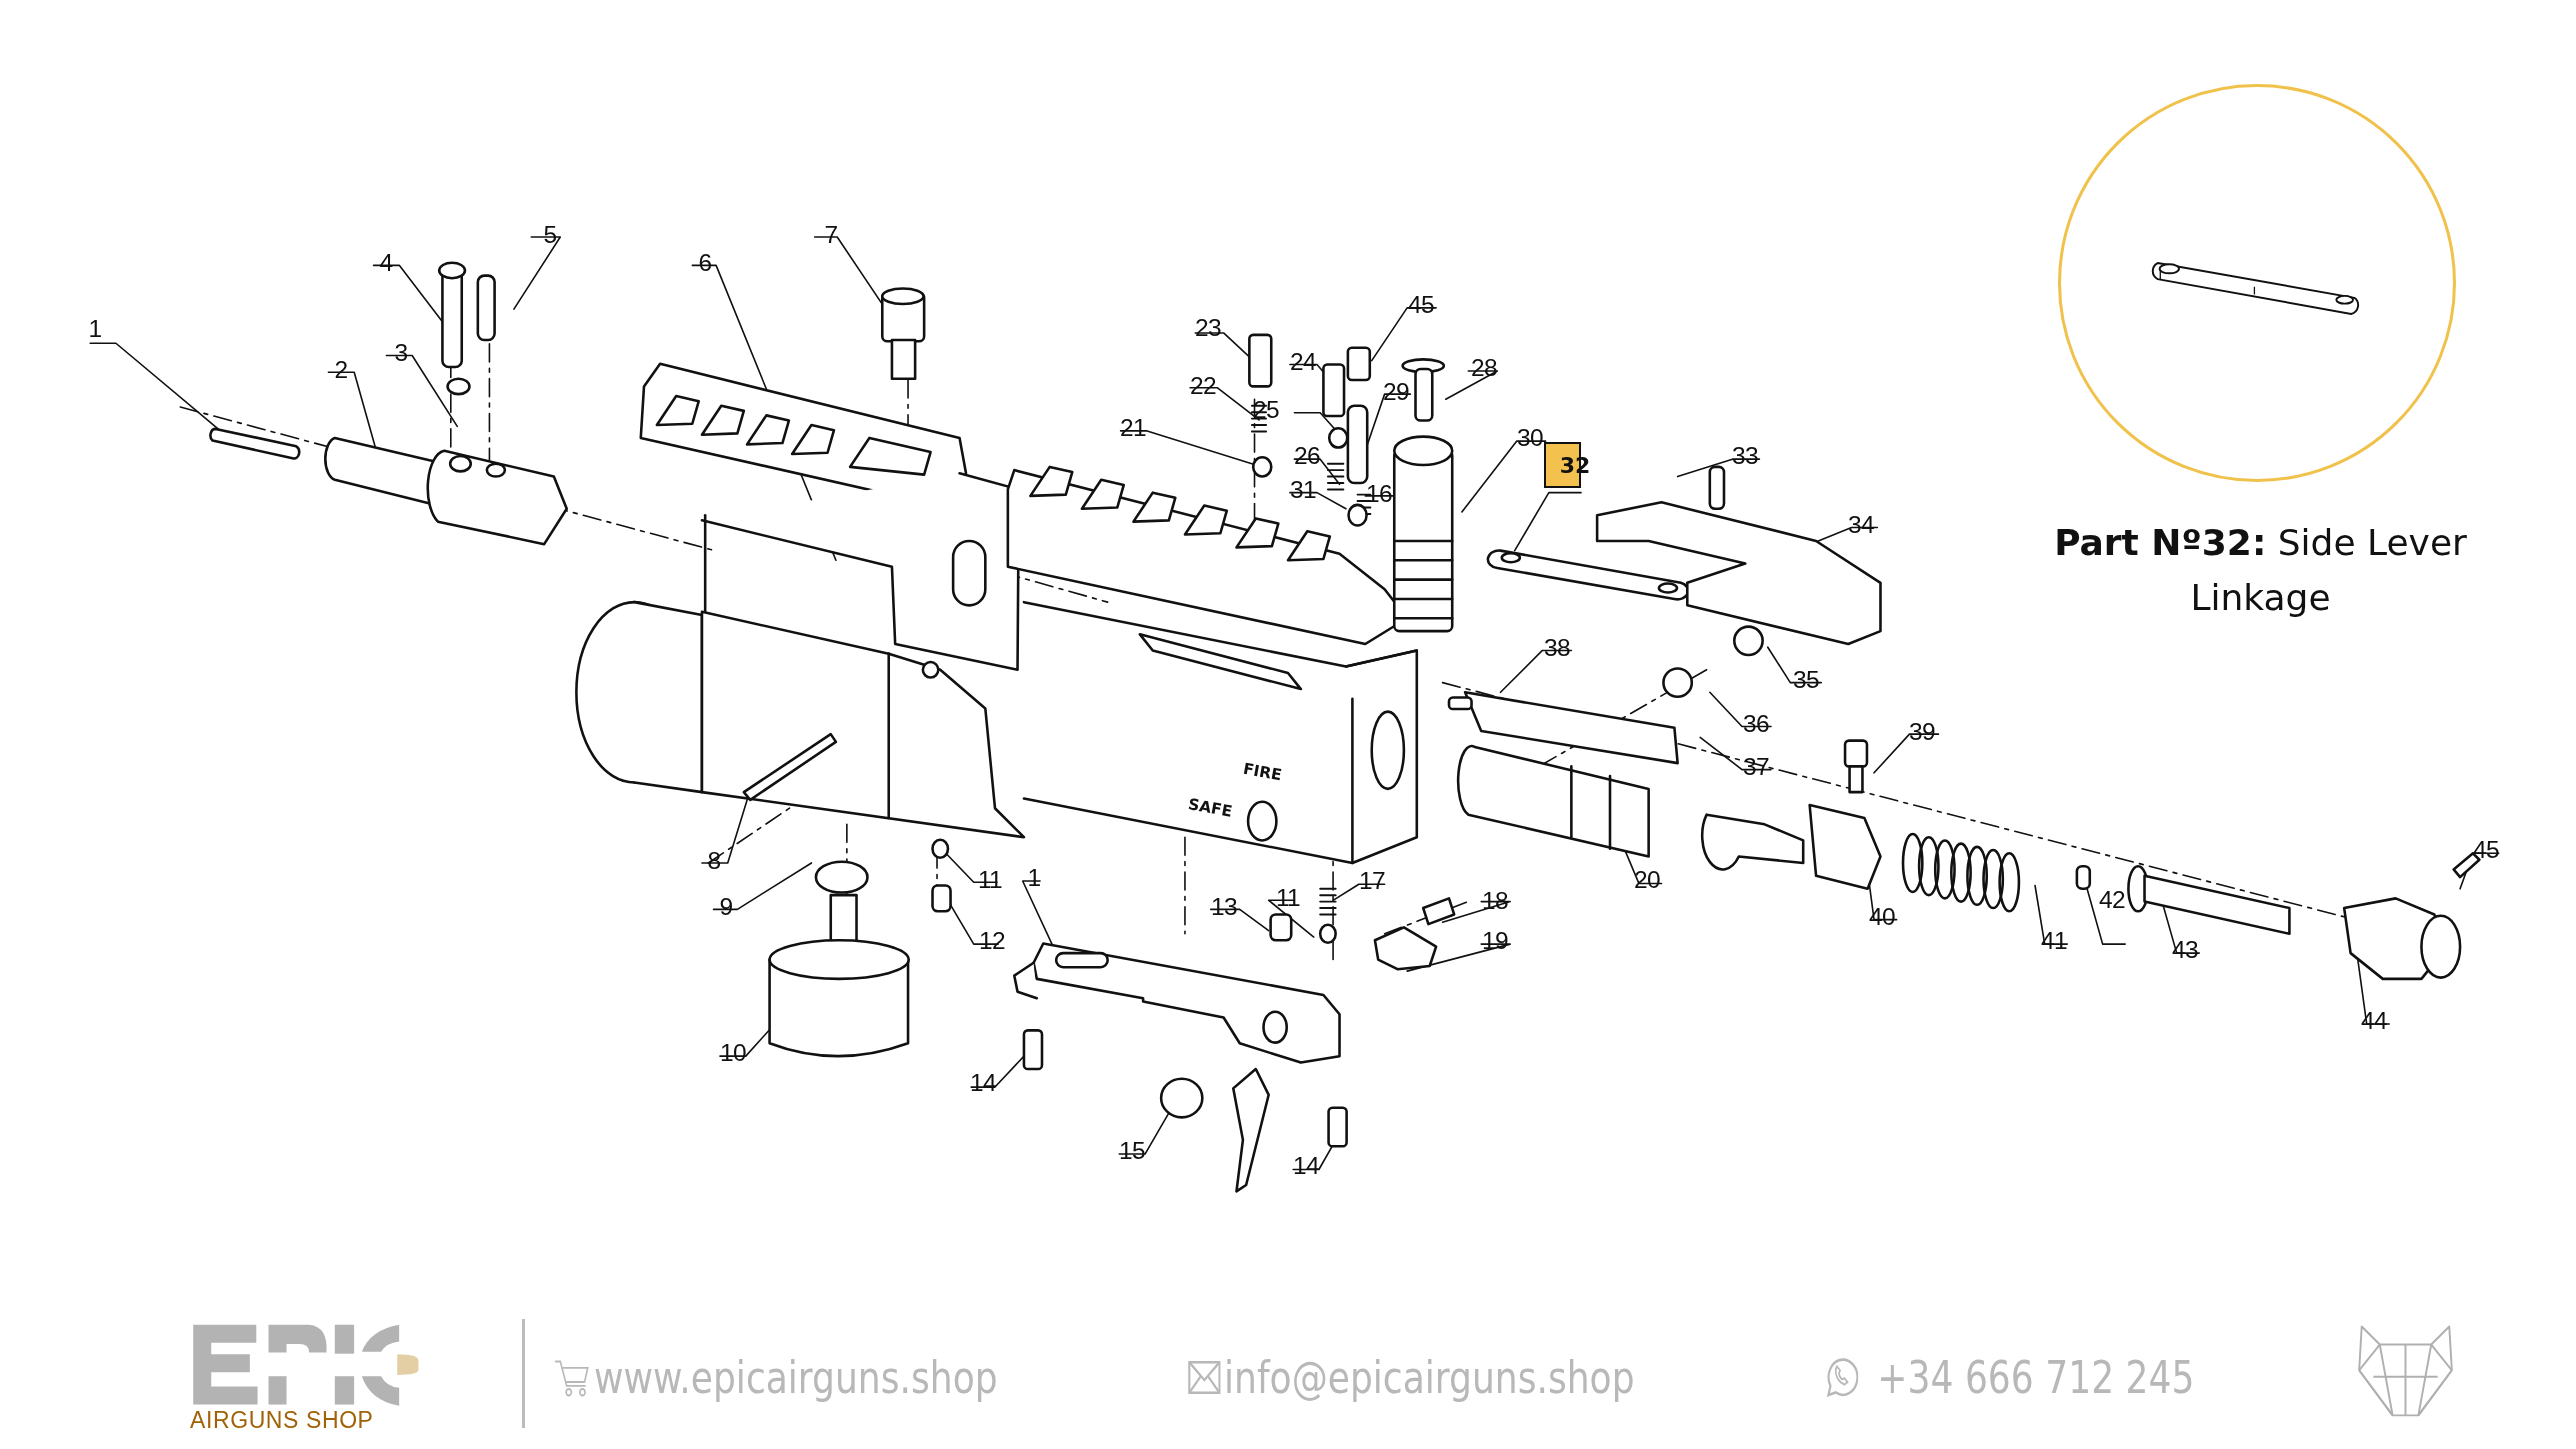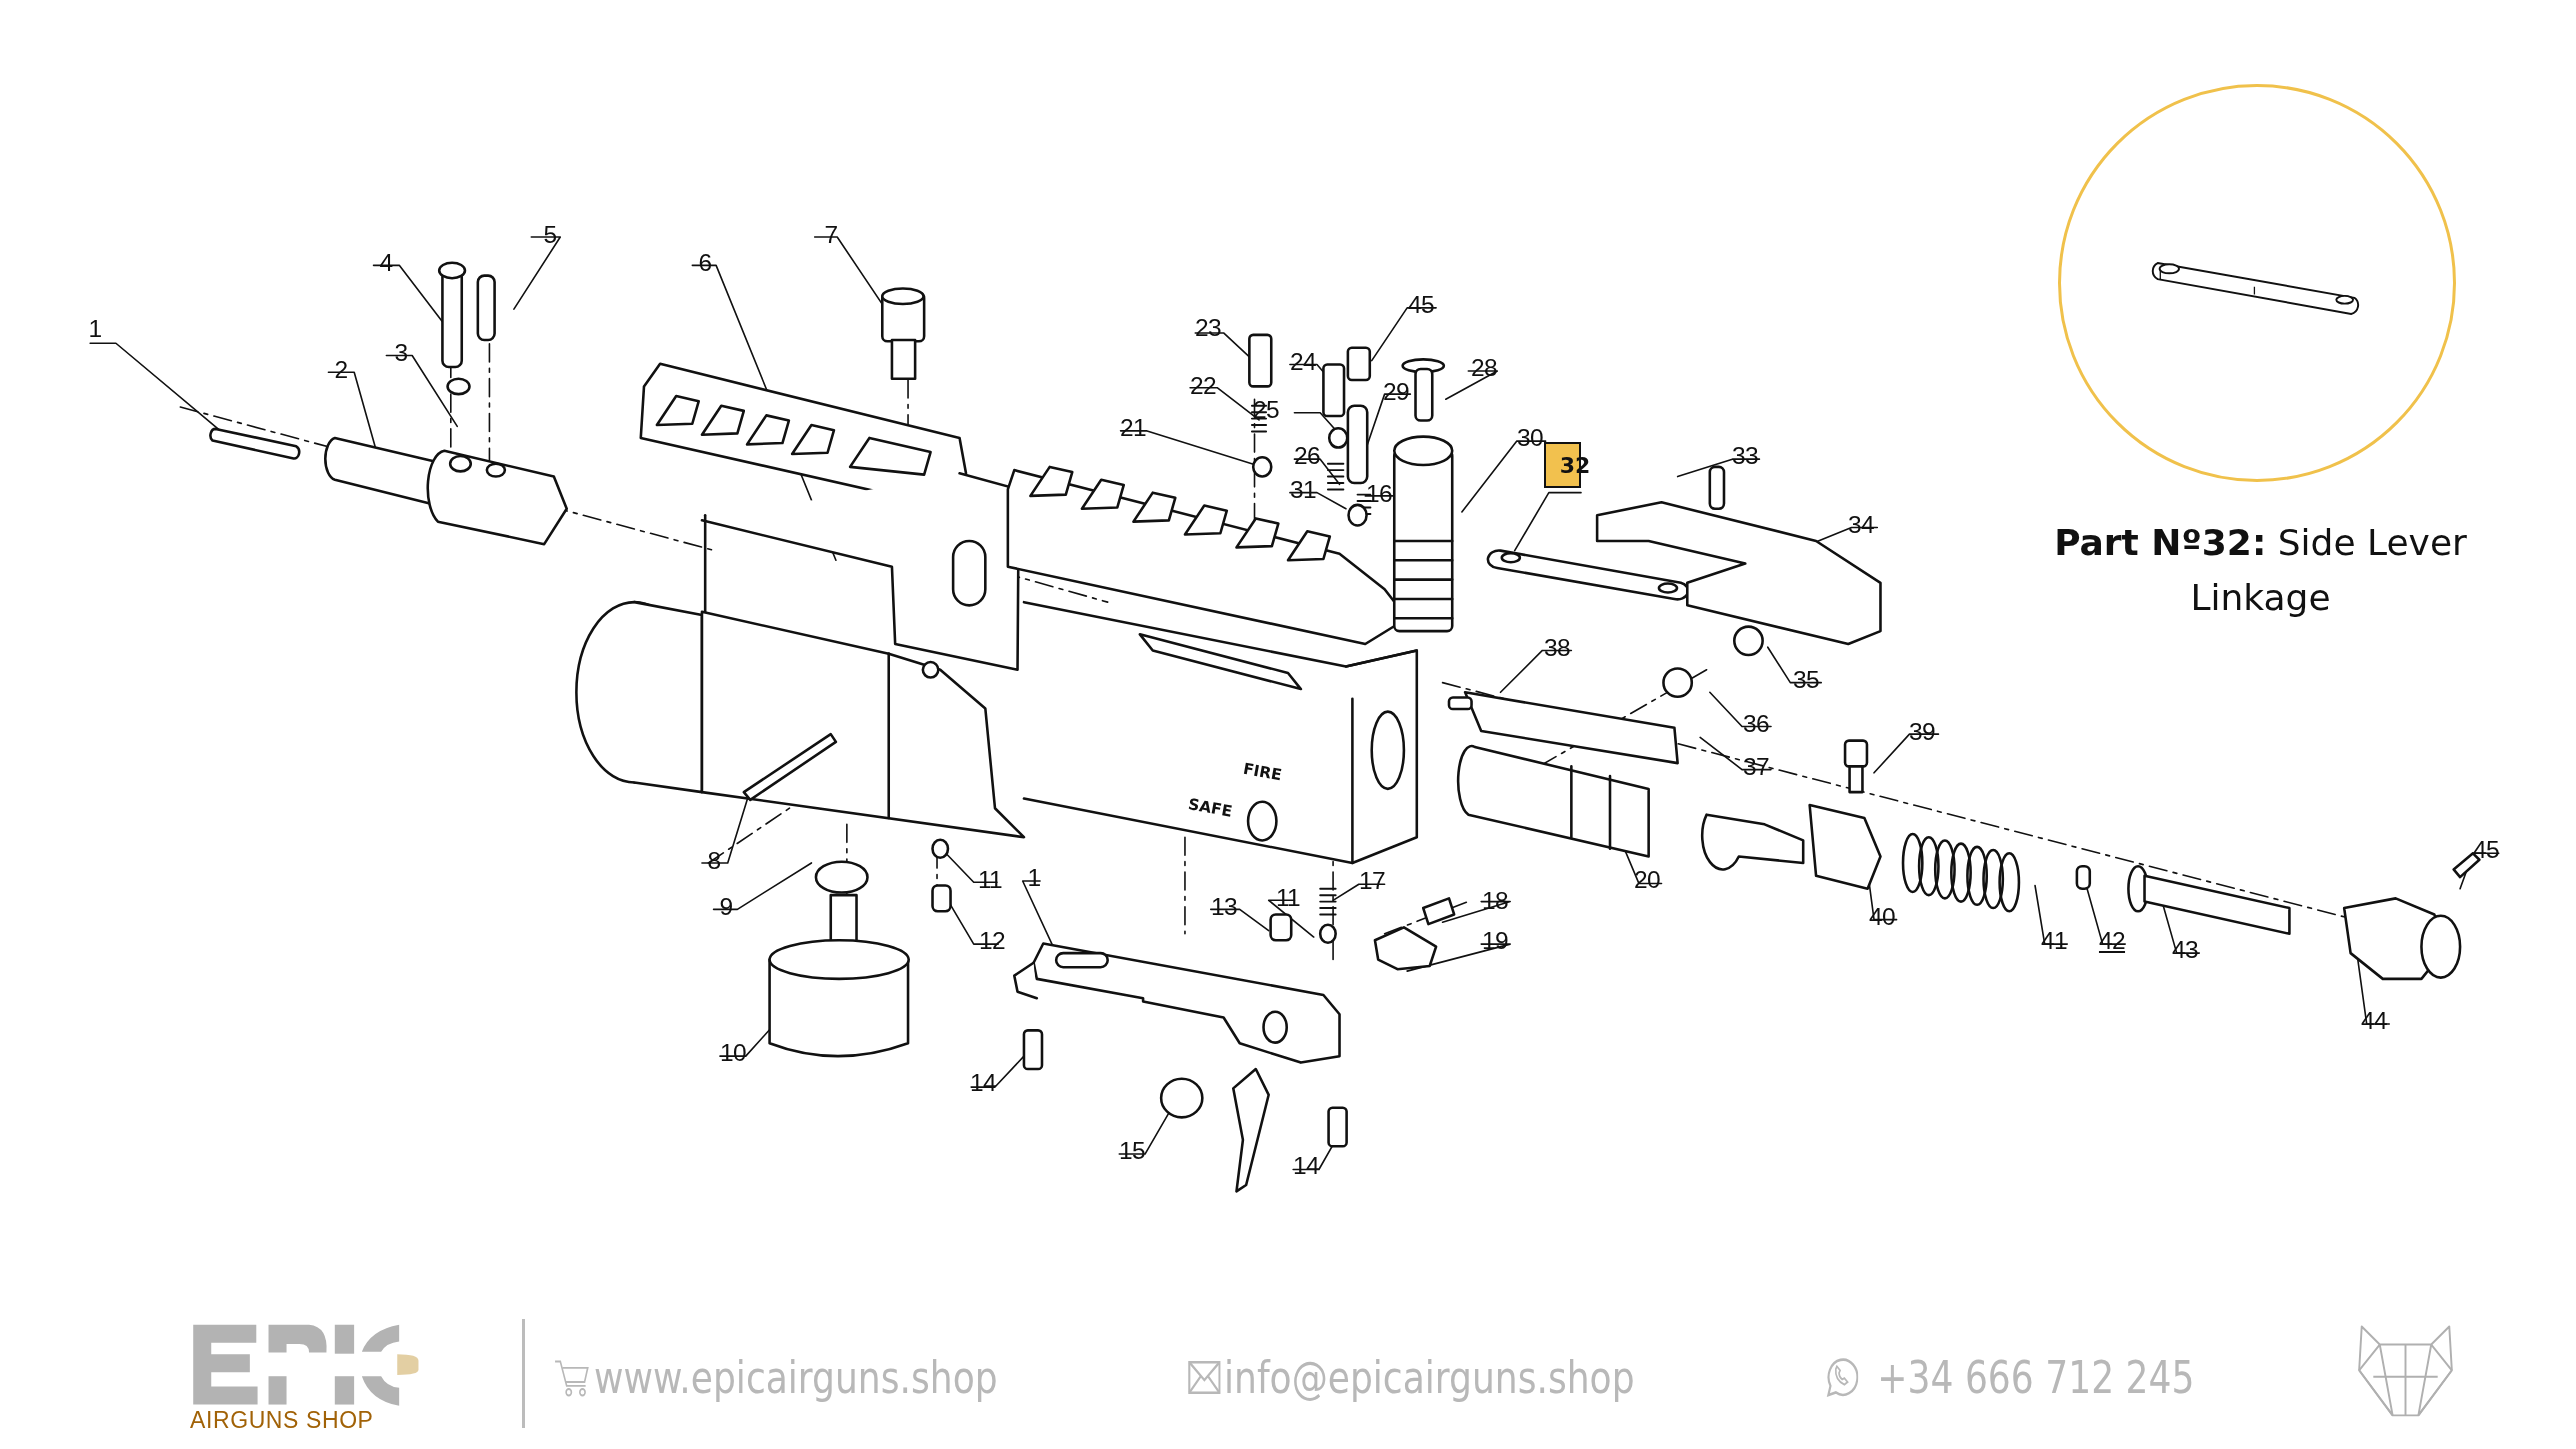--- a/index.html
+++ b/index.html
@@ -277,21 +277,21 @@
       <div class="lbl" style="left: 1379px; top: 482px;">16</div>
       <div class="lbl" style="left: 1745px; top: 444px;">33</div>
       <div class="lbl" style="left: 1861px; top: 513px;">34</div>
       <div class="lbl" style="left: 1806px; top: 668px;">35</div>
       <div class="lbl" style="left: 1756px; top: 712px;">36</div>
       <div class="lbl" style="left: 1756px; top: 755px;">37</div>
       <div class="lbl" style="left: 1557px; top: 636px;">38</div>
       <div class="lbl" style="left: 1922px; top: 720px;">39</div>
       <div class="lbl" style="left: 1882px; top: 905px;">40</div>
       <div class="lbl" style="left: 2054px; top: 929px;">41</div>
-      <div class="lbl" style="left: 2112px; top: 929px; text-decoration: underline;">42</div>
+      <div class="lbl" style="left: 2112px; top: 888px;">42</div>
       <div class="lbl" style="left: 2185px; top: 938px;">43</div>
       <div class="lbl" style="left: 2374px; top: 1009px;">44</div>
       <div class="lbl" style="left: 2486px; top: 838px;">45</div>
     </div>
 
   <div class="badge" id="badge32" style="left: 1544px; top: 442px; background: rgb(242, 193, 78);">
     <span>32</span>
   </div>
 
   <div class="engrave" style="left:1243px;top:763px;">FIRE</div>

